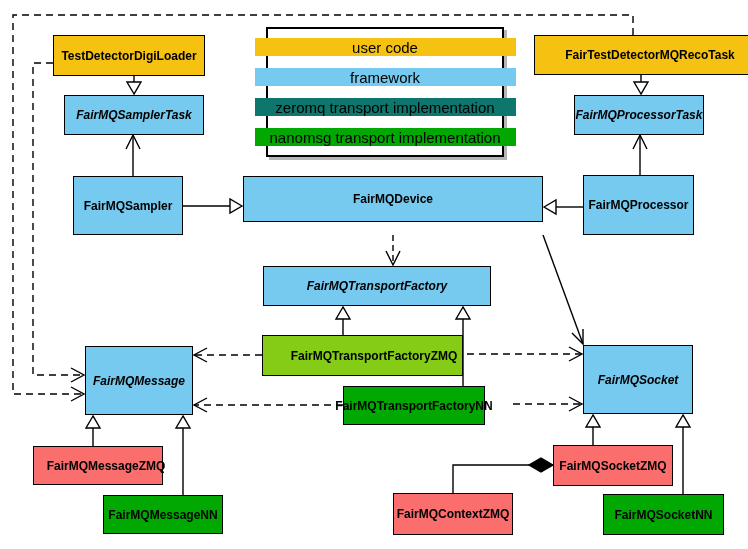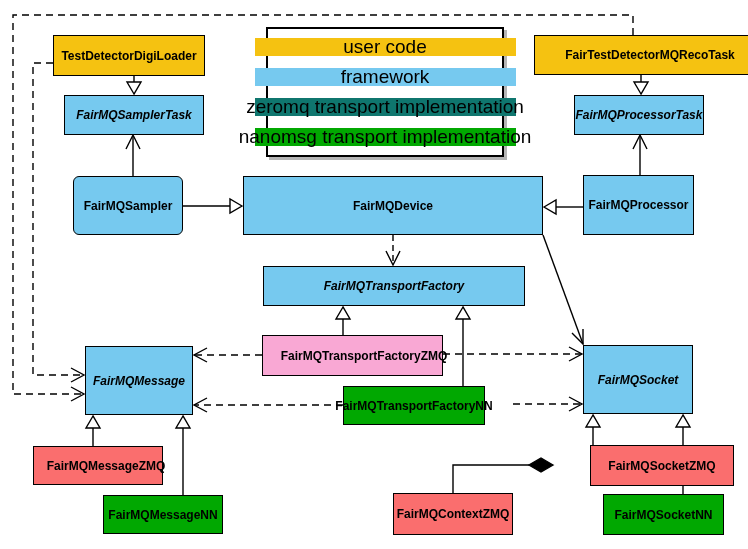--- a/index.html
+++ b/index.html
@@ -7,21 +7,21 @@
           font-family:"Liberation Sans","DejaVu Sans",sans-serif;}
   svg.wires{position:absolute;left:0;top:0;width:748px;height:549px;}
   .node{position:absolute;box-sizing:border-box;border:1.5px solid #000;
         display:flex;align-items:center;justify-content:center;
         font-size:12px;font-weight:bold;color:#000;white-space:nowrap;text-align:center;}
   .node.abstract{font-style:italic;}
   .legend{position:absolute;left:266px;top:27px;width:238px;height:130px;box-sizing:border-box;
           background:#fff;border:2px solid #000;box-shadow:3px 3px 0 #b5b5b5;
           display:flex;flex-direction:column;align-items:center;justify-content:center;gap:12px;}
   .legend-bar{width:261px;height:18px;display:flex;align-items:center;justify-content:center;
-          font-size:19px;color:#000;white-space:nowrap;}
+          font-size:15px;color:#000;white-space:nowrap;}
 </style>
 </head>
 <body>
 
 <div class="canvas">
 
   <svg class="wires" viewBox="0 0 748 549" xmlns="http://www.w3.org/2000/svg" fill="none" stroke="#000" stroke-width="1.4">
 
     <g>
       <path d="M53,63 L33,63 L33,375 L83,375" stroke-dasharray="7,5"></path>
@@ -132,39 +132,39 @@
   </div>
 
   <div class="node" style="left: 53px; top: 35px; width: 152px; height: 41px; background: rgb(245, 194, 17);">TestDetectorDigiLoader</div>
 
   <div class="node" style="left: 534px; top: 35px; width: 232px; height: 40px; background: rgb(245, 194, 17);">FairTestDetectorMQRecoTask</div>
 
   <div class="node abstract" style="left: 64px; top: 95px; width: 140px; height: 40px; background: rgb(118, 201, 239);">FairMQSamplerTask</div>
 
   <div class="node abstract" style="left: 574px; top: 95px; width: 130px; height: 40px; background: rgb(118, 201, 239);">FairMQProcessorTask</div>
 
-  <div class="node" style="left: 73px; top: 176px; width: 110px; height: 59px; background: rgb(118, 201, 239); border-radius: 6px;">FairMQSampler</div>
+  <div class="node" style="left: 73px; top: 176px; width: 110px; height: 59px; background: rgb(118, 201, 239);">FairMQSampler</div>
 
-  <div class="node" style="left: 243px; top: 176px; width: 300px; height: 59px; background: rgb(118, 201, 239);">FairMQDevice</div>
+  <div class="node" style="left: 243px; top: 176px; width: 300px; height: 46px; background: rgb(118, 201, 239);">FairMQDevice</div>
 
   <div class="node" style="left: 583px; top: 175px; width: 111px; height: 60px; background: rgb(118, 201, 239);">FairMQProcessor</div>
 
-  <div class="node abstract" style="left: 263px; top: 266px; width: 262px; height: 40px; background: rgb(118, 201, 239);">FairMQTransportFactory</div>
+  <div class="node abstract" style="left: 263px; top: 266px; width: 228px; height: 40px; background: rgb(118, 201, 239);">FairMQTransportFactory</div>
 
   <div class="node abstract" style="left: 85px; top: 346px; width: 108px; height: 69px; background: rgb(118, 201, 239);">FairMQMessage</div>
 
   <div class="node abstract" style="left: 583px; top: 345px; width: 110px; height: 69px; background: rgb(118, 201, 239);">FairMQSocket</div>
 
-  <div class="node" style="left: 262px; top: 335px; width: 181px; height: 41px; background: #f9a8d4; padding-left: 23px;">FairMQTransportFactoryZMQ</div>
+  <div class="node" style="left: 262px; top: 335px; width: 201px; height: 41px; background: #84cc16; padding-left: 23px;">FairMQTransportFactoryZMQ</div>
 
   <div class="node" style="left: 343px; top: 386px; width: 142px; height: 39px; background: rgb(1, 168, 1);">FairMQTransportFactoryNN</div>
 
   <div class="node" style="left: 33px; top: 446px; width: 130px; height: 39px; background: rgb(250, 110, 110); padding-left: 16px;">FairMQMessageZMQ</div>
 
   <div class="node" style="left: 103px; top: 495px; width: 120px; height: 39px; background: rgb(1, 168, 1);">FairMQMessageNN</div>
 
-  <div class="node" style="left: 553px; top: 445px; width: 144px; height: 41px; background: rgb(250, 110, 110); margin-left: 37px;">FairMQSocketZMQ</div>
+  <div class="node" style="left: 553px; top: 445px; width: 120px; height: 41px; background: rgb(250, 110, 110);">FairMQSocketZMQ</div>
 
   <div class="node" style="left: 603px; top: 494px; width: 121px; height: 41px; background: rgb(1, 168, 1);">FairMQSocketNN</div>
 
   <div class="node" style="left: 393px; top: 493px; width: 120px; height: 42px; background: rgb(250, 110, 110);">FairMQContextZMQ</div>
 
 </div>
 
 </body></html>

